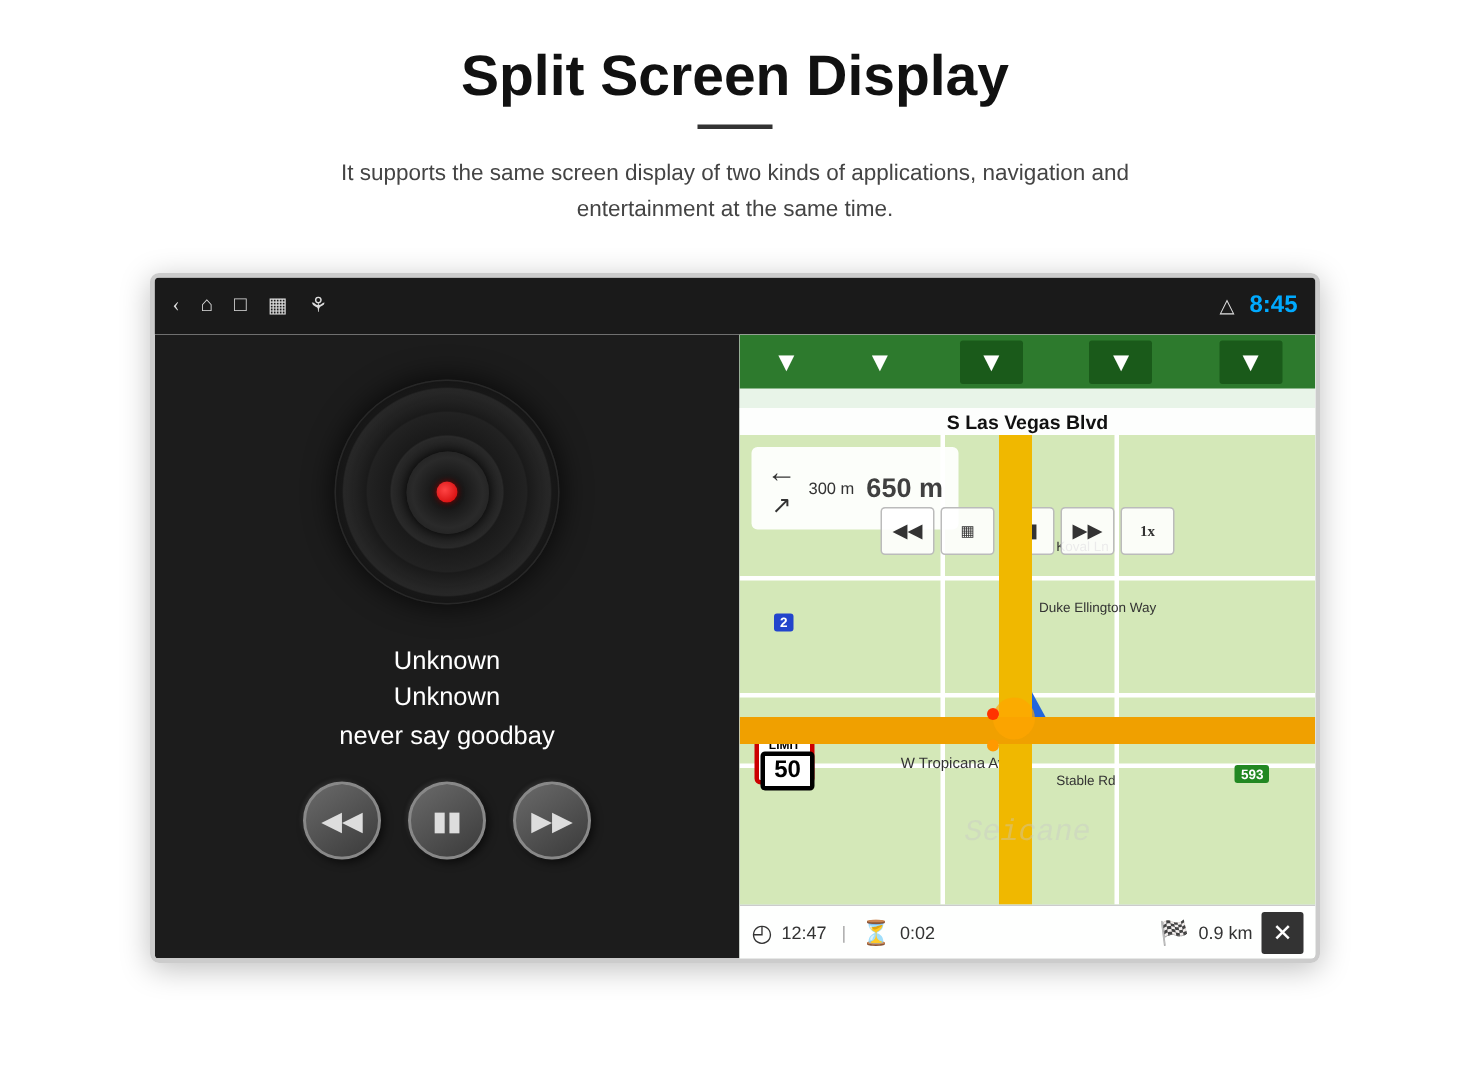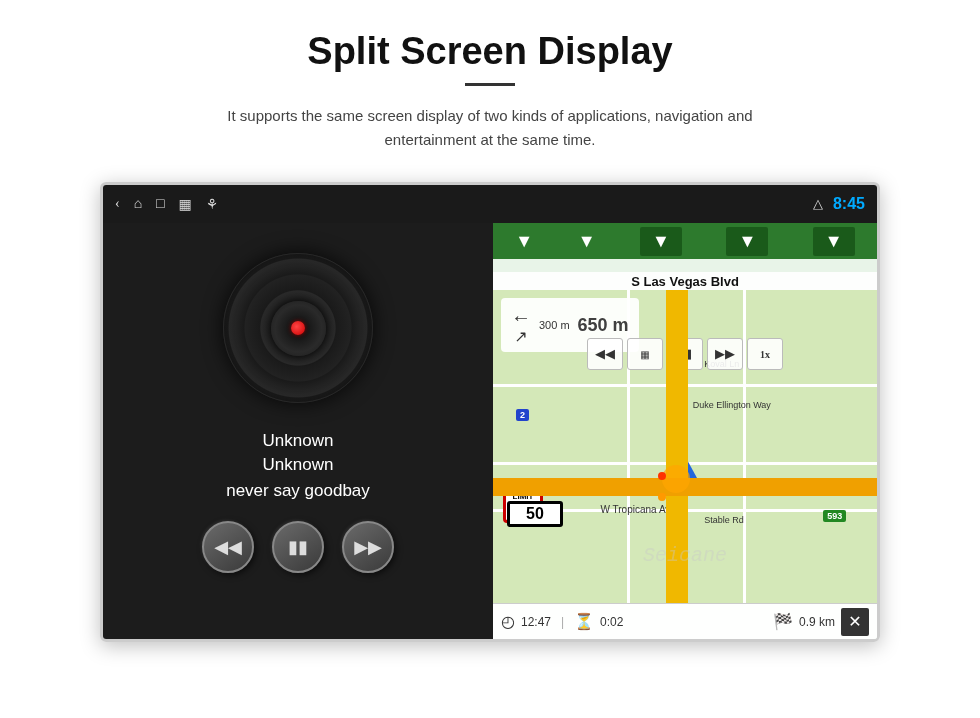--- a/index.html
+++ b/index.html
@@ -585,21 +585,21 @@
           <div class="nav-ctrl-btn">▮▮</div>
           <div class="nav-ctrl-btn">▶▶</div>
           <div class="nav-ctrl-btn" style="font-size:10px;font-weight:bold;">1x</div>
         </div>
 
         <div class="speed-limit-sign">
           <span class="speed-limit-text">SPEED<br>LIMIT</span>
           <span class="speed-limit-number">56</span>
         </div>
 
-        <div style="position:absolute;bottom:76px;left:14px;background:#fff;border:3px solid #000;border-radius:3px;width:56px;text-align:center;padding:1px;z-index:5;">
+        <div style="position:absolute;bottom:76px;left:14px;background:#fff;border:3px solid #000;border-radius:3px;width:36px;text-align:center;padding:1px;z-index:5;">
           <span style="font-size:16px;font-weight:900;color:#000;display:block;font-family:Arial;">50</span>
         </div>
 
         <div class="gps-marker"></div>
 
         <div class="watermark">Seicane</div>
       </div>
 
       <div class="nav-bottom-bar">
         <span class="nav-eta-icon">◴</span>

